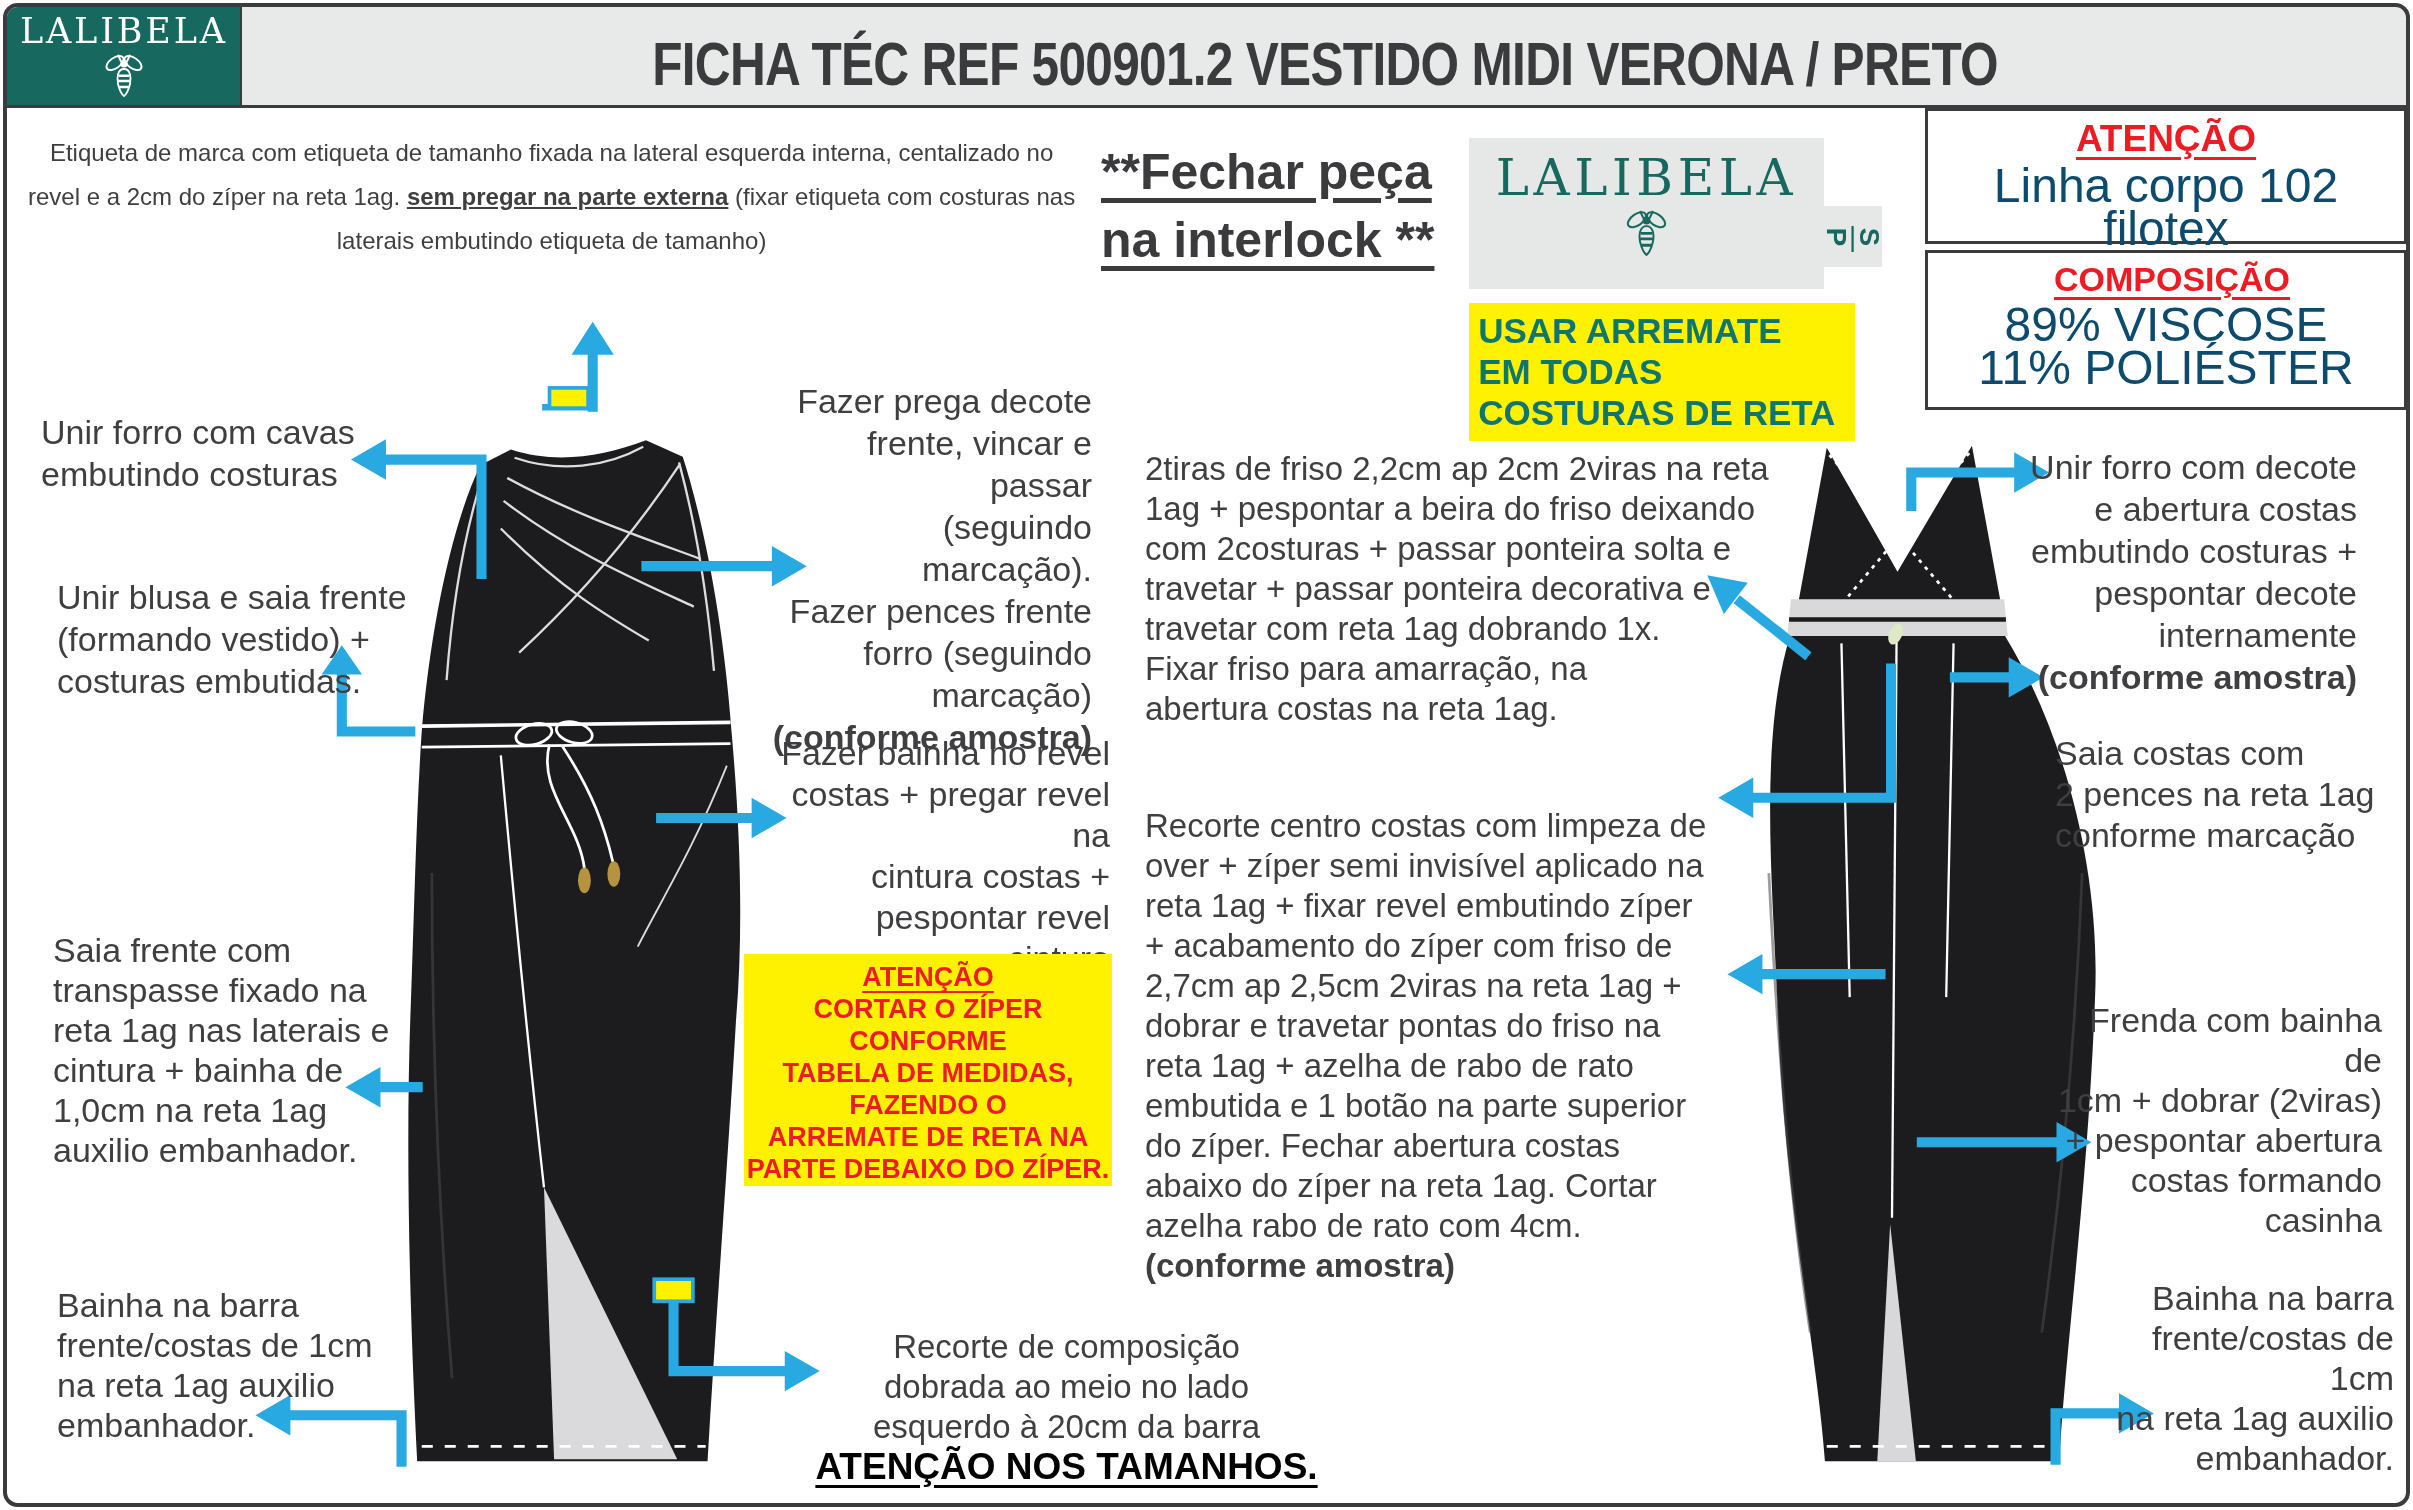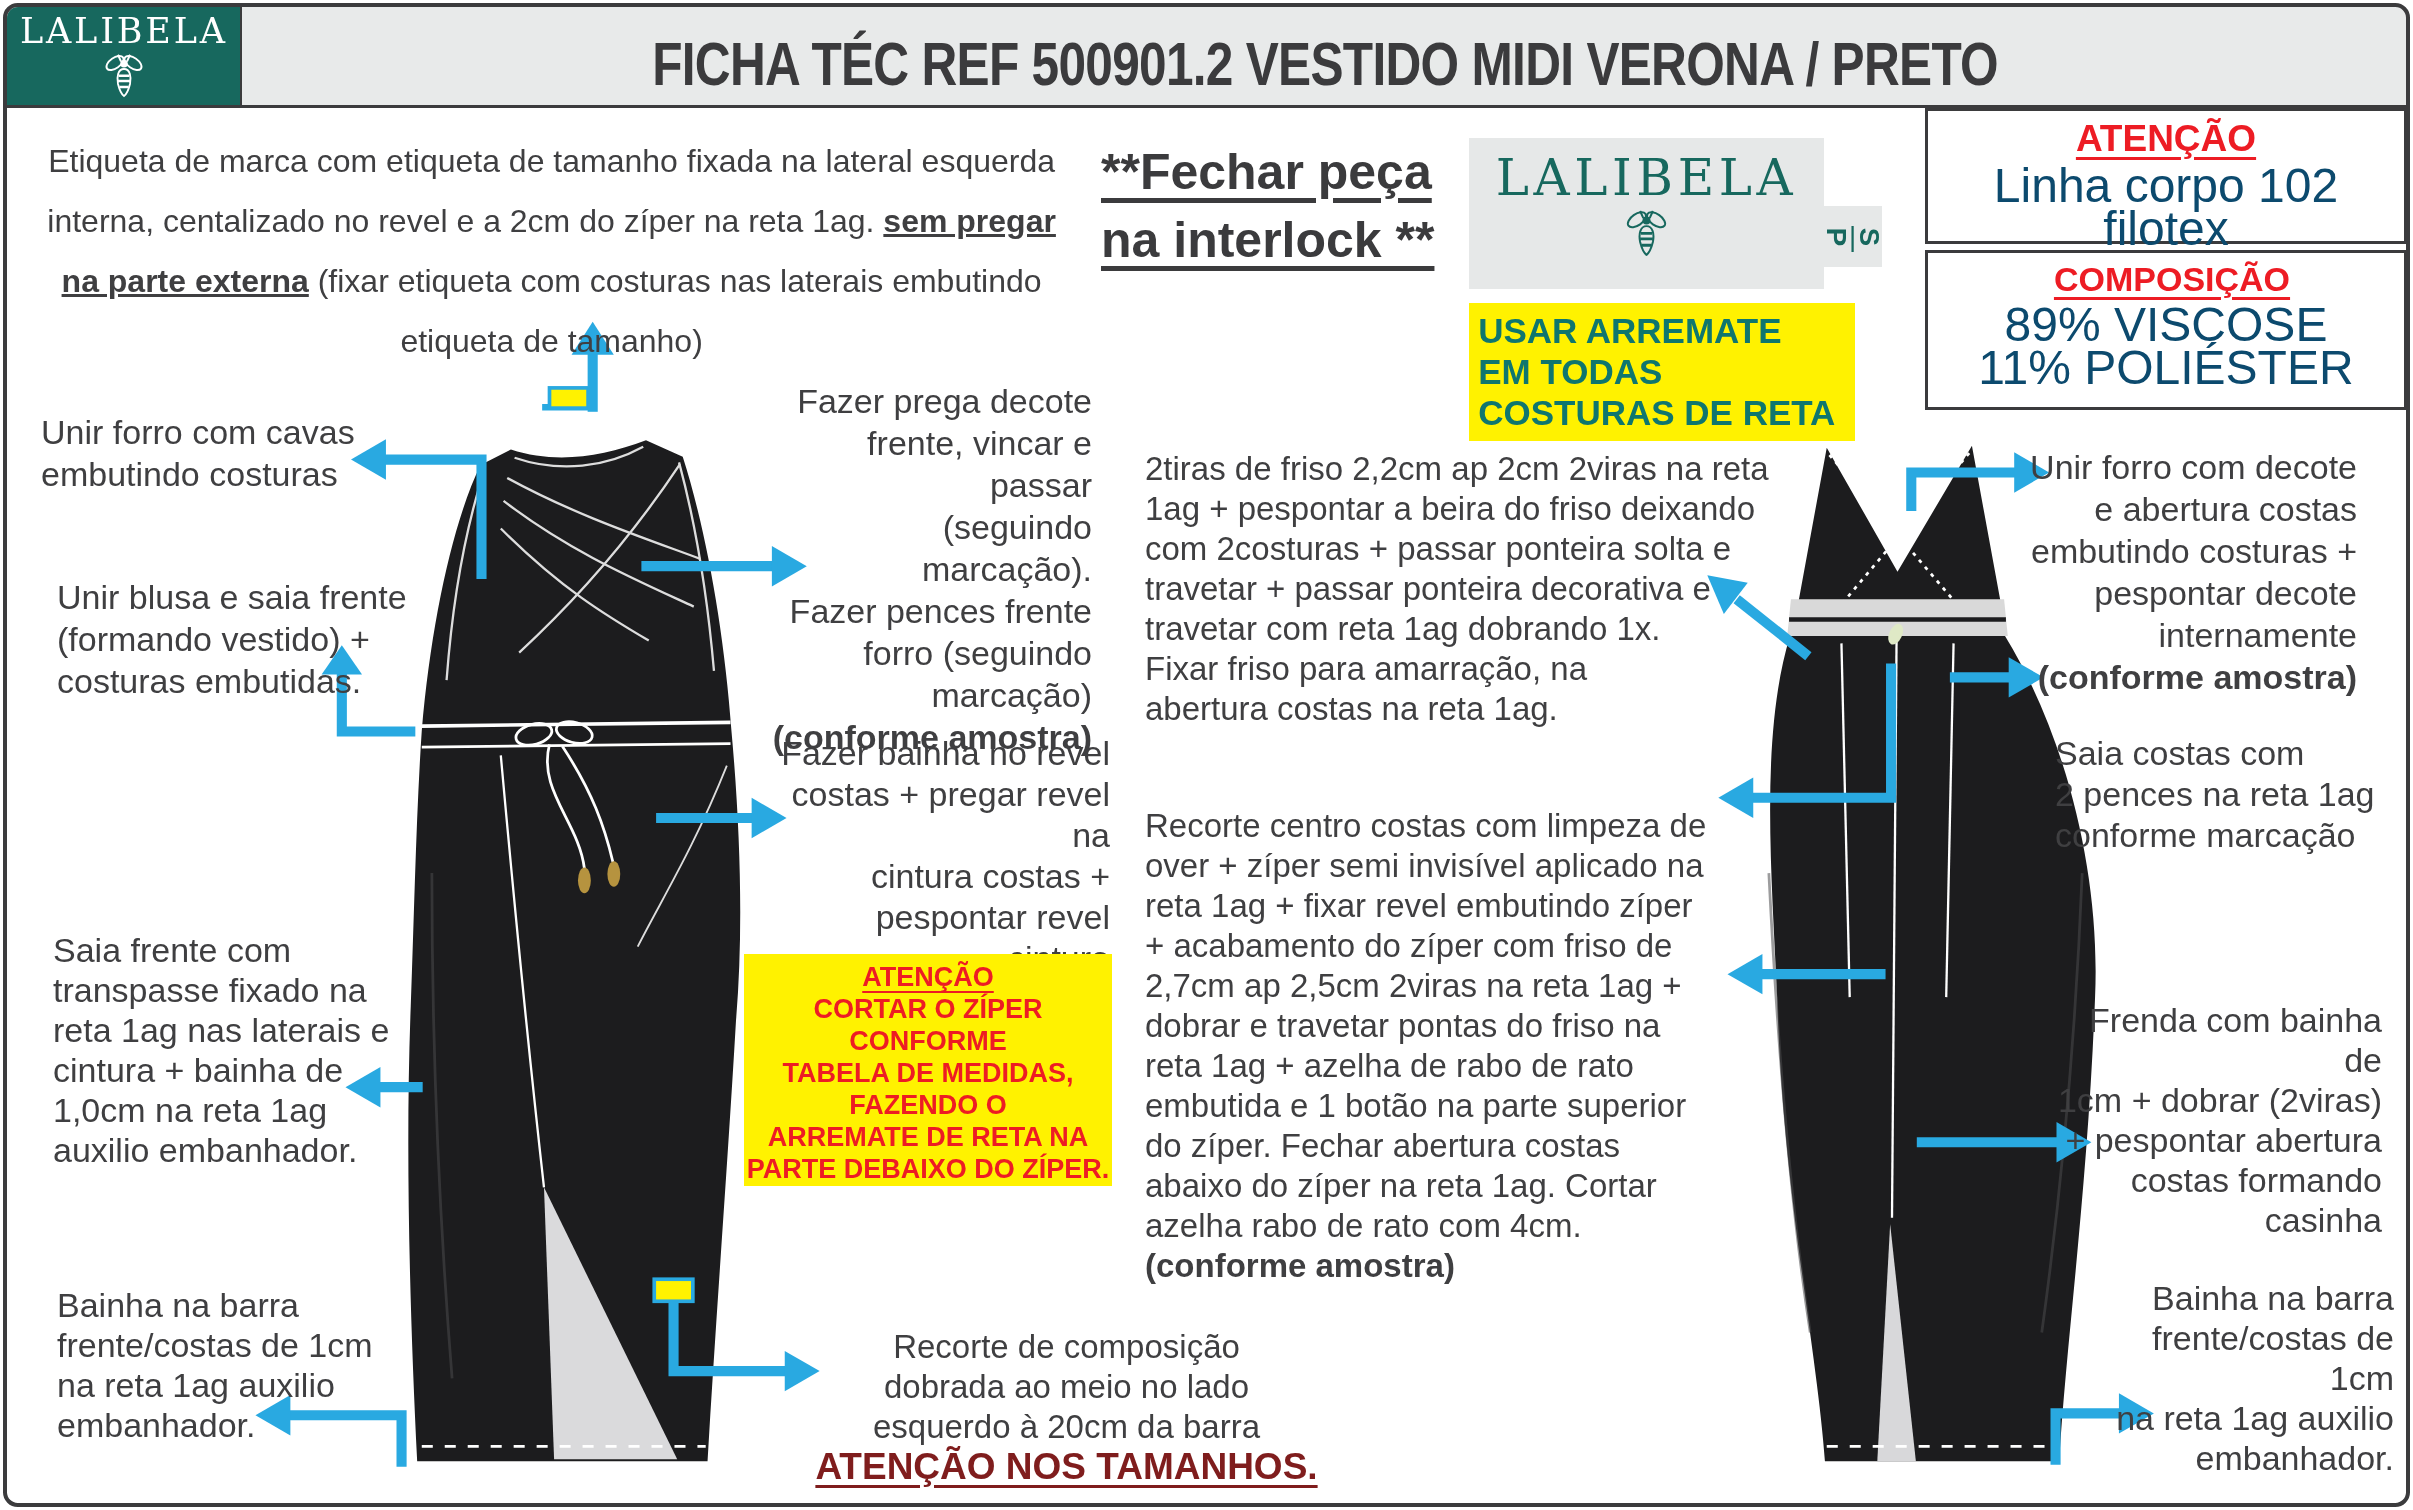--- a/index.html
+++ b/index.html
@@ -38,21 +38,21 @@
   .infobox .ttl{font-size:37px;font-weight:bold;color:#ED1C24;text-decoration:underline;text-underline-offset:6.4px;}
   .infobox .body{font-size:48px;line-height:43px;color:#0c4a6e;white-space:pre-line;margin-top:4px;}
   
   #box-ziper{position:absolute;left:744px;top:954px;width:368px;height:232px;background:#FFF200;
              text-align:center;color:#ED1C24;font-weight:bold;font-size:27px;line-height:32px;
              padding-top:7.4px;box-sizing:border-box;z-index:3;}
   #box-ziper .ttl{text-decoration:underline;text-underline-offset:4.6px;}
   #box-ziper .body{white-space:pre-line;}
   
   #t-etiq-comp{position:absolute;left:800px;top:1327px;width:533px;text-align:center;font-size:33px;line-height:40px;white-space:pre-line;z-index:3;}
-  #t-etiq-comp .warn{font-size:37px;color:#7f1d1d;font-weight:bold;text-decoration:underline;text-underline-offset:6.4px;}
+  #t-etiq-comp .warn{font-size:37px;color:#000000;font-weight:bold;text-decoration:underline;text-underline-offset:6.4px;}
   #art{position:absolute;left:0;top:0;z-index:1;}
 </style>
 </head>
 <body>
 
 <div id="canvas">
 
   <svg id="art" width="2413" height="1510" viewBox="0 0 2626 1643">
     <defs>
       <symbol id="bee" viewBox="0 0 64 64">
@@ -170,21 +170,21 @@
         <div id="page-title">FICHA TÉC REF 500901.2 VESTIDO MIDI VERONA / PRETO</div>
       </div>
   </div>
   <div id="logo-box" style="z-index:4;">
     <div class="brand">LALIBELA</div>
     <svg class="bee" width="48" height="48" style="color:#ffffff" viewBox="0 0 52 52">
         <use href="#bee"></use>
       </svg>
   </div>
 
-  <div class="txt ctr" style="left:27.6px;top:131px;width:1048px;font-size:32px;line-height:60px;text-align:center;"><span>Etiqueta de marca com etiqueta de tamanho fixada na lateral esquerda interna, centalizado no revel e a 2cm do zíper na reta 1ag. </span><span class="ub">sem pregar na parte externa</span><span> (fixar etiqueta com costuras nas laterais embutindo etiqueta de  tamanho)</span></div>
+  <div class="txt ctr" style="left:27.6px;top:131px;width:1048px;font-size:24px;line-height:44px;text-align:center;"><span>Etiqueta de marca com etiqueta de tamanho fixada na lateral esquerda interna, centalizado no revel e a 2cm do zíper na reta 1ag. </span><span class="ub">sem pregar na parte externa</span><span> (fixar etiqueta com costuras nas laterais embutindo etiqueta de  tamanho)</span></div>
 
   <div id="t-fechar">**Fechar peça
 na interlock **</div>
 
   <div id="logo-mid">
     <div class="brand">LALIBELA</div>
     <svg class="bee" width="51" height="51" style="color:#17685E" viewBox="0 0 56 56">
         <use href="#bee"></use>
       </svg>
   </div>

